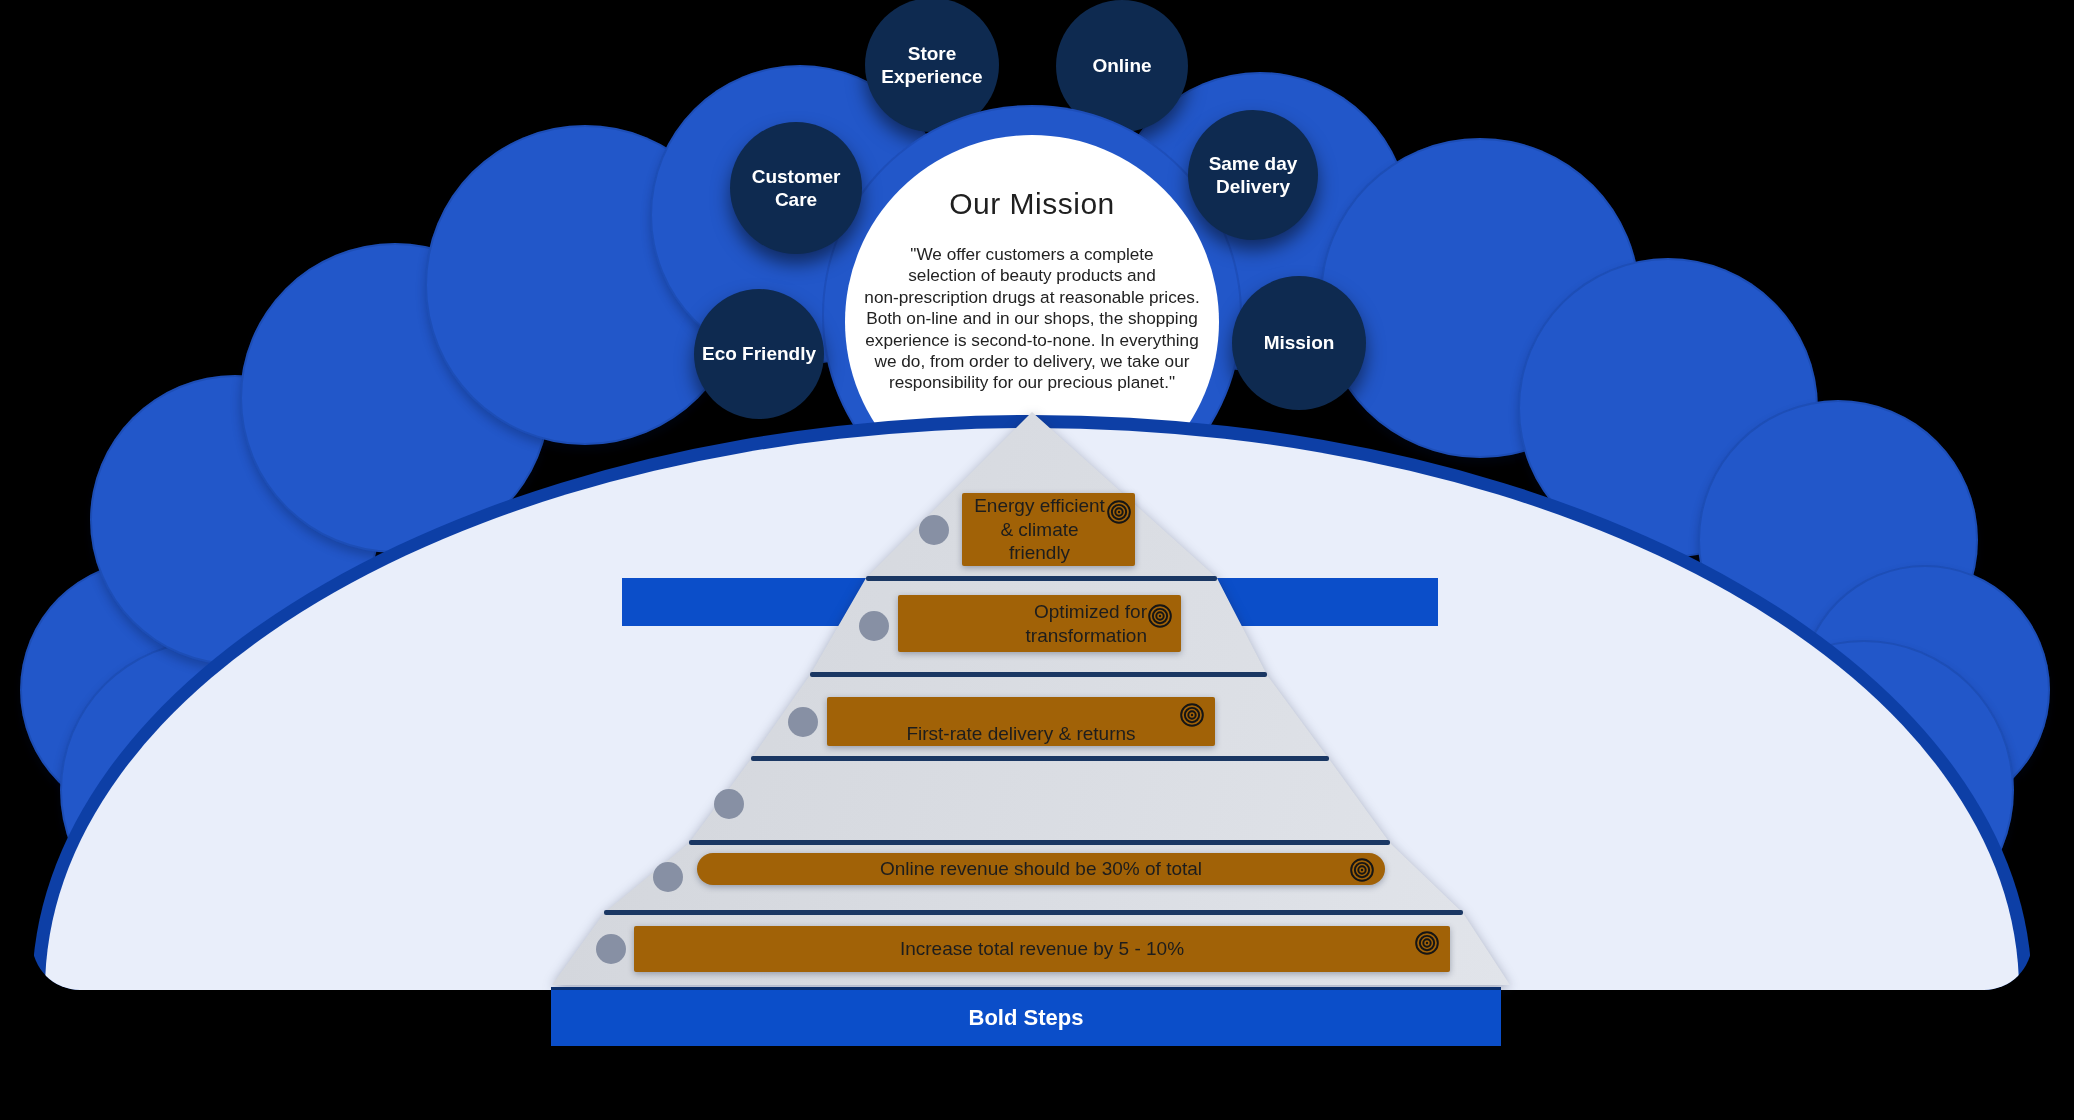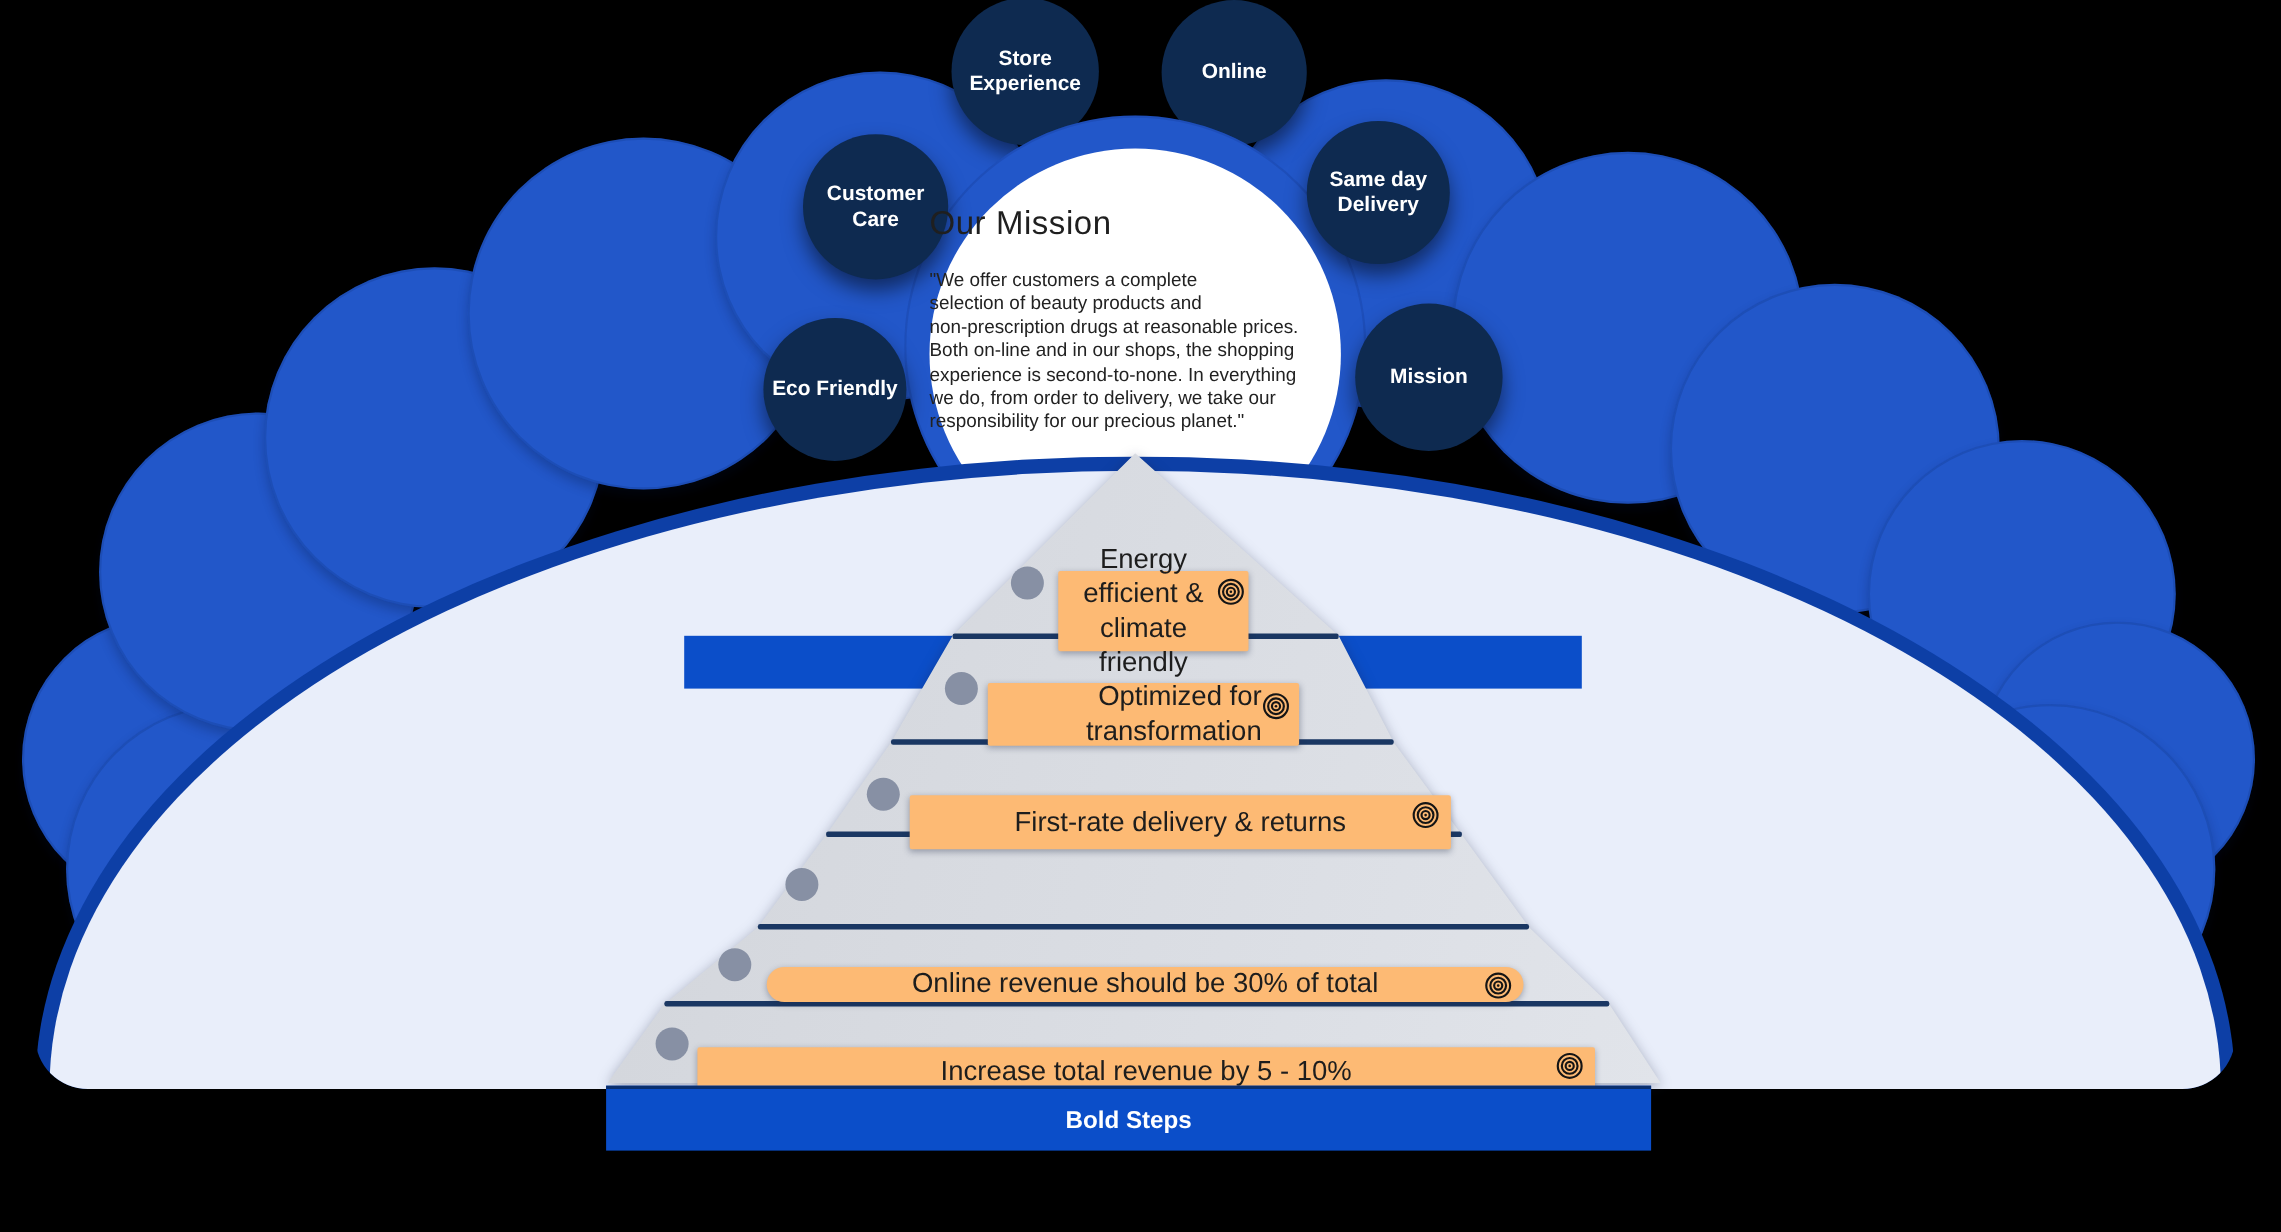--- a/index.html
+++ b/index.html
@@ -17,21 +17,21 @@
     position:absolute;border-radius:50%;background:#0e2a50;color:#fff;
     display:flex;align-items:center;justify-content:center;text-align:center;
     font-size:19px;font-weight:600;line-height:1.22;padding:6px;box-sizing:border-box;
     box-shadow:0 10px 18px rgba(0,0,0,.5);
   }
   
   .halo{position:absolute;left:822px;top:105px;width:420px;height:420px;border-radius:50%;
     background:#2257c9;box-shadow:inset 0 0 0 2px rgba(8,30,90,.14);}
   .mission{
     position:absolute;left:845px;top:135px;width:374px;height:374px;border-radius:50%;
-    background:#ffffff;text-align:left;color:#1f1f1f;
+    background:#ffffff;text-align:center;color:#1f1f1f;
   }
   .mission-title{margin-top:52px;font-size:30px;font-weight:500;letter-spacing:.5px;}
   .mission-quote{margin-top:23px;font-size:17.2px;line-height:1.245;color:#222;}
   .mission-quote div{white-space:nowrap;}
   
   .dome-wrap{position:absolute;left:32px;top:415px;width:2000px;height:575px;
     border-radius:0 0 48px 48px;overflow:hidden;}
   .dome-rim{position:absolute;left:0;top:0;width:2000px;height:1150px;border-radius:50%;background:#0d3fa6;}
   .dome-light{position:absolute;left:13px;top:13px;width:1974px;height:1124px;border-radius:50%;background:#e9eefa;}
   
@@ -46,24 +46,24 @@
   .pyr-wrap{position:absolute;left:552px;top:410px;width:958px;height:575px;
     filter:drop-shadow(0 3px 6px rgba(20,30,60,.35));}
   .pyramid{width:958px;height:575px;
     background:linear-gradient(105deg,#d2d5db 0%,#dadde3 55%,#e1e4ea 100%);
     clip-path:polygon(480px 2px,665px 168px,715px 265px,777px 349px,838px 433px,911px 503px,958px 575px,
                       0px 575px,52px 503px,137px 433px,199px 349px,258px 265px,314px 168px);}
   .divider{position:absolute;height:5px;background:#1a3763;border-radius:2px;}
   .bullet{position:absolute;width:30px;height:30px;border-radius:50%;background:#8790a4;}
   
   .lvl{
-    position:absolute;background:#fdba74;border-radius:2px;box-sizing:border-box;
+    position:absolute;background:#a16207;border-radius:2px;box-sizing:border-box;
     box-shadow:0 2px 6px rgba(30,40,70,.35);
     display:flex;align-items:center;justify-content:center;text-align:center;
-    font-size:25px;line-height:1.26;color:#1d1d1d;margin-top:26px;
+    font-size:19px;line-height:1.26;color:#1d1d1d;
   }
   .lvl .target{position:absolute;}
   .lvl1-pad{padding:4px 26px 4px 8px;}
 </style>
 </head>
 <body>
 
 <div class="stage">
 
   <div>
@@ -157,21 +157,21 @@
       <g fill="none" stroke="#151515" stroke-width="1.8">
           <circle cx="12" cy="12" r="10"></circle>
           <circle cx="12" cy="12" r="6.6"></circle>
           <circle cx="12" cy="12" r="3.4"></circle>
         </g>
         <circle cx="12" cy="12" r="1.1" fill="#151515"></circle>
     </svg>
     <span>Optimized for transformation</span>
   </div>
 
-  <div class="lvl" style="left:827px;top:697px;width:492px;height:49px;">
+  <div class="lvl" style="left:827px;top:697px;width:388px;height:49px;align-items:flex-end;">
     <svg class="target" style="right:10px;top:5px;" width="26" height="26" viewBox="0 0 24 24">
       <g fill="none" stroke="#151515" stroke-width="1.8">
           <circle cx="12" cy="12" r="10"></circle>
           <circle cx="12" cy="12" r="6.6"></circle>
           <circle cx="12" cy="12" r="3.4"></circle>
         </g>
         <circle cx="12" cy="12" r="1.1" fill="#151515"></circle>
     </svg>
     <span>First-rate delivery &amp; returns</span>
   </div>

